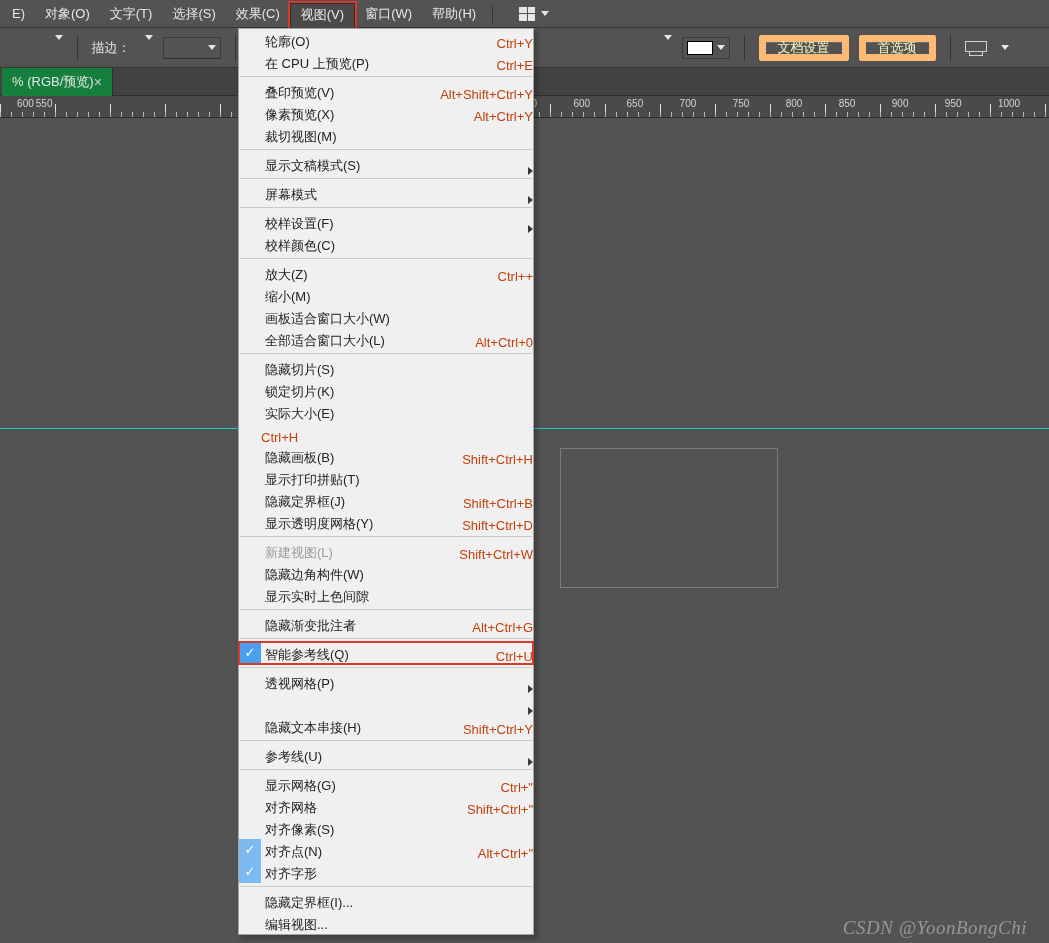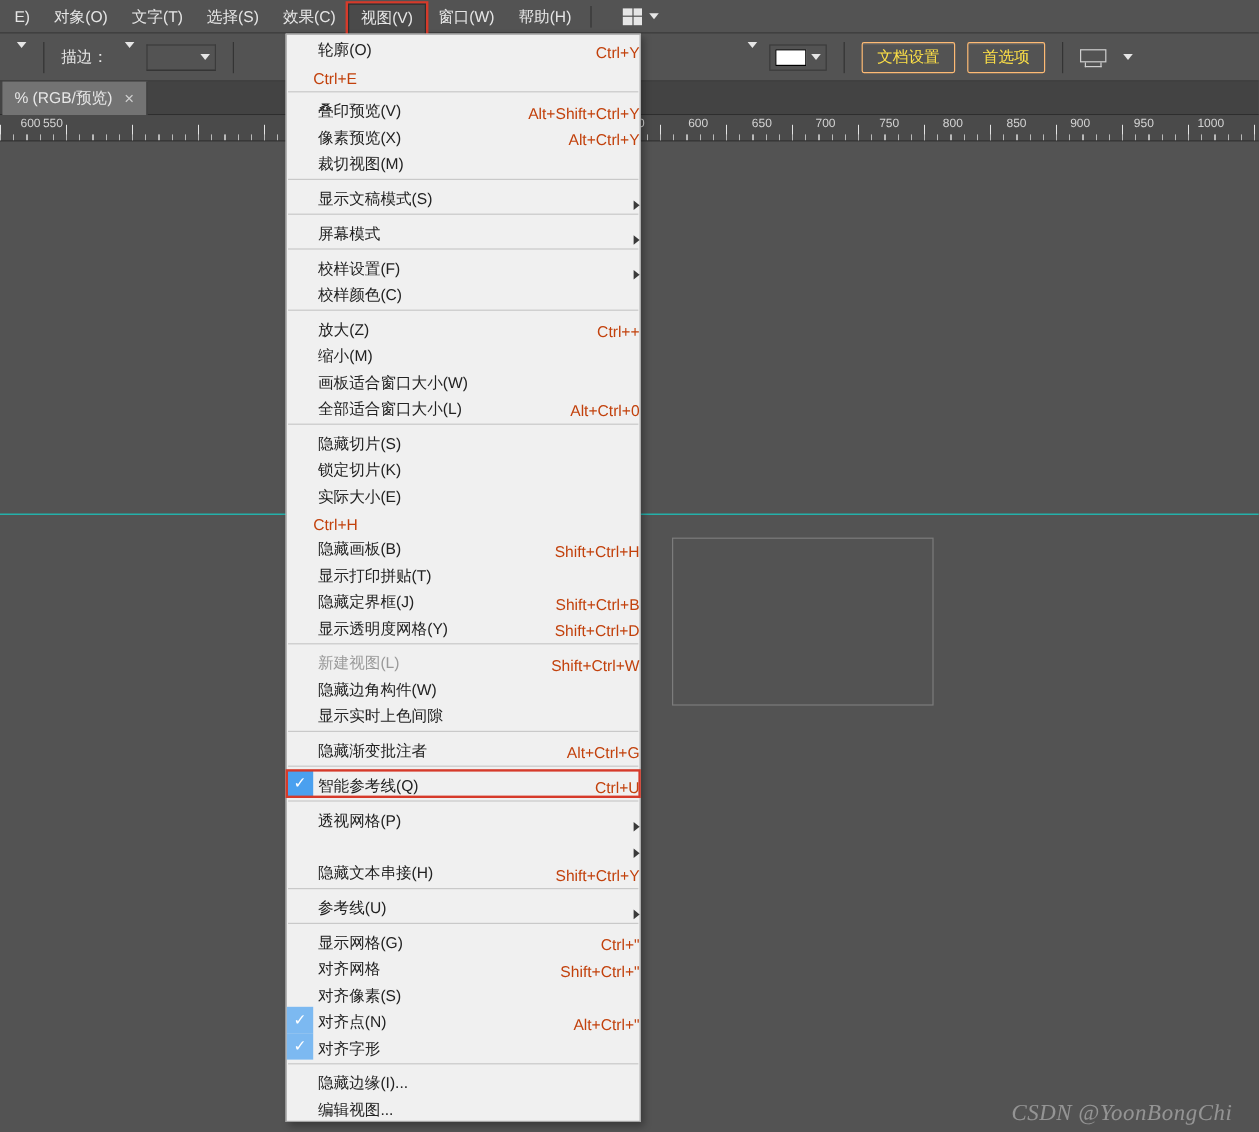--- a/index.html
+++ b/index.html
@@ -50,40 +50,41 @@
   }
 
   
   .optbar {
     height: 40px;
     background: #535353;
     border-bottom: 1px solid #343434;
     display: flex; align-items: center; gap: 10px;
     padding-left: 10px;
     color: #e6e6e6;
+    justify-content: center;
   }
   .optbar .sep { width:1px; height:26px; background:#343434; margin:0 4px;}
   .small-caret { margin-left:4px; }
   .label { font-size:13px; }
   .numfield {
     background:#535353; border:1px solid #3b3b3b;
     border-bottom-color:#2e2e2e;
     width:58px; height:22px; line-height:22px; padding:0 4px;
     display:inline-flex; align-items:center; justify-content:flex-end;
     color:#e6e6e6;
   }
   .swatch-btn {
     background:#535353; border:1px solid #3b3b3b;
     height:22px; display:inline-flex; align-items:center; padding:0 4px;
   }
   .swatch-white { width:26px; height:14px; background:#fff; border:1px solid #000; }
   .btn {
-    background:#535353; border:1px solid #fdba74;
+    background:#535353; border:7px solid #fdba74;
     height:26px; padding:0 12px; display:inline-flex;
-    align-items:center; justify-content:center; color:#fde047;
+    align-items:center; justify-content:center; color:#fef9c3;
     border-radius:2px; box-shadow:inset 0 1px 0 #686868;
   }
   .ext-icon {
     width:22px; height:20px; position:relative;
   }
   .ext-icon::before{
     content:""; position:absolute; inset:3px 0 6px 0;
     border:1px solid #cfcfcf;
   }
   .ext-icon::after{
@@ -92,24 +93,24 @@
   }
 
   
   .doctabbar {
     height: 28px;
     background:#434343;
     border-bottom:1px solid #2e2e2e;
     display:flex; align-items:center; padding-left:2px;
   }
   .doctab {
-    height:28px; background:#737373;
+    height:28px; background:#15803d;
     border-right:1px solid #2e2e2e;
     padding:0 10px; display:flex; align-items:center;
-    color:#e6e6e6; gap:10px;
+    color:#e6e6e6; 
   }
   .doctab .close-x {
     font-size:14px; color:#cfcfcf;
   }
 
   
   .rulerwrap { height:22px; background:#4a4a4a; border-bottom:1px solid #2e2e2e; position:relative; overflow:hidden;}
   .rulerwrap .ticks {
     position:absolute; inset:0;
     background-image:
@@ -257,20 +258,21 @@
 </div>
 
 <div class="menu" id="viewmenu">
     <div class="menu-row">
       <span class="chkcol"></span>
       <span class="lbl">轮廓(O)</span>
       <span class="sc">Ctrl+Y</span>
     </div>
     <div class="menu-row">
       <span class="chkcol"></span>
+      <span class="lbl">在 CPU 上预览(P)</span>
       <span class="sc">Ctrl+E</span>
     </div>
     <div class="menu-sep"></div>
     <div class="menu-row">
       <span class="chkcol"></span>
       <span class="lbl">叠印预览(V)</span>
       <span class="sc">Alt+Shift+Ctrl+Y</span>
     </div>
     <div class="menu-row">
       <span class="chkcol"></span>
@@ -438,21 +440,21 @@
       <span class="sc">Alt+Ctrl+"</span>
     </div>
     <div class="menu-row checked no-h">
       <span class="chkcol">✓</span>
       <span class="lbl">对齐字形</span>
       <span class="sc"></span>
     </div>
     <div class="menu-sep"></div>
     <div class="menu-row">
       <span class="chkcol"></span>
-      <span class="lbl">隐藏边缘(I)...</span>
+      <span class="lbl">隐藏定界框(I)...</span>
       <span class="sc"></span>
     </div>
     <div class="menu-row">
       <span class="chkcol"></span>
       <span class="lbl">编辑视图...</span>
       <span class="sc"></span>
     </div>
   </div>
 
 <div class="watermark">CSDN @YoonBongChi</div>

